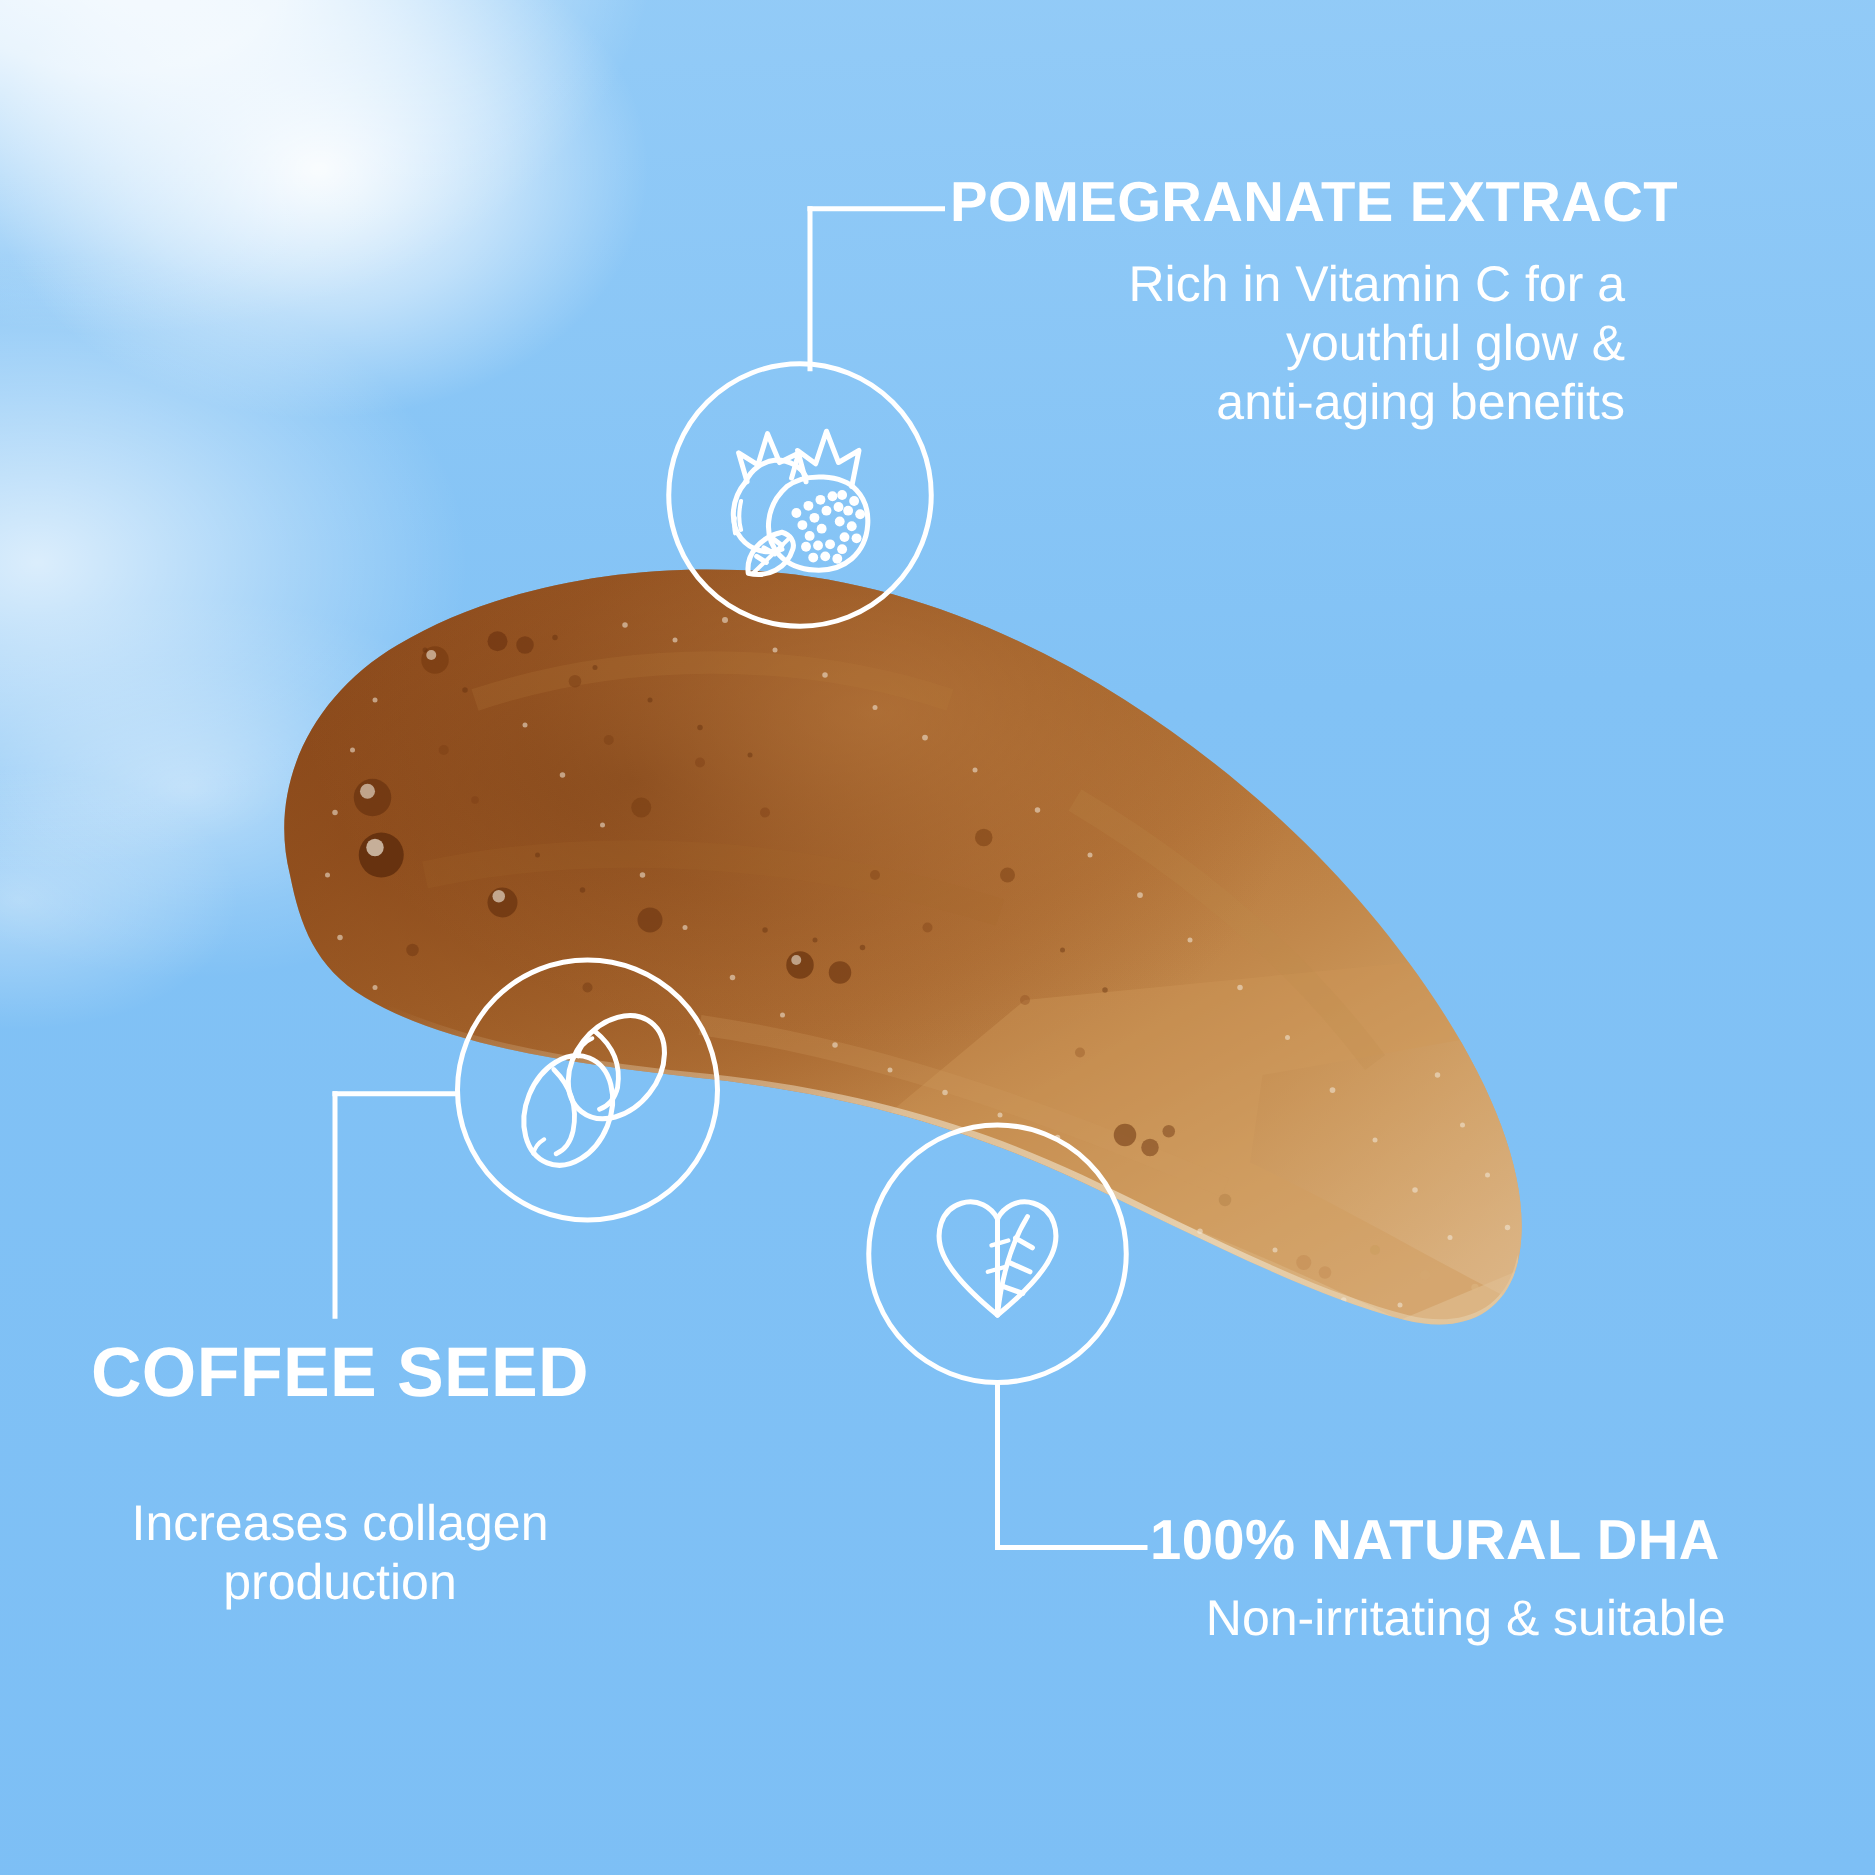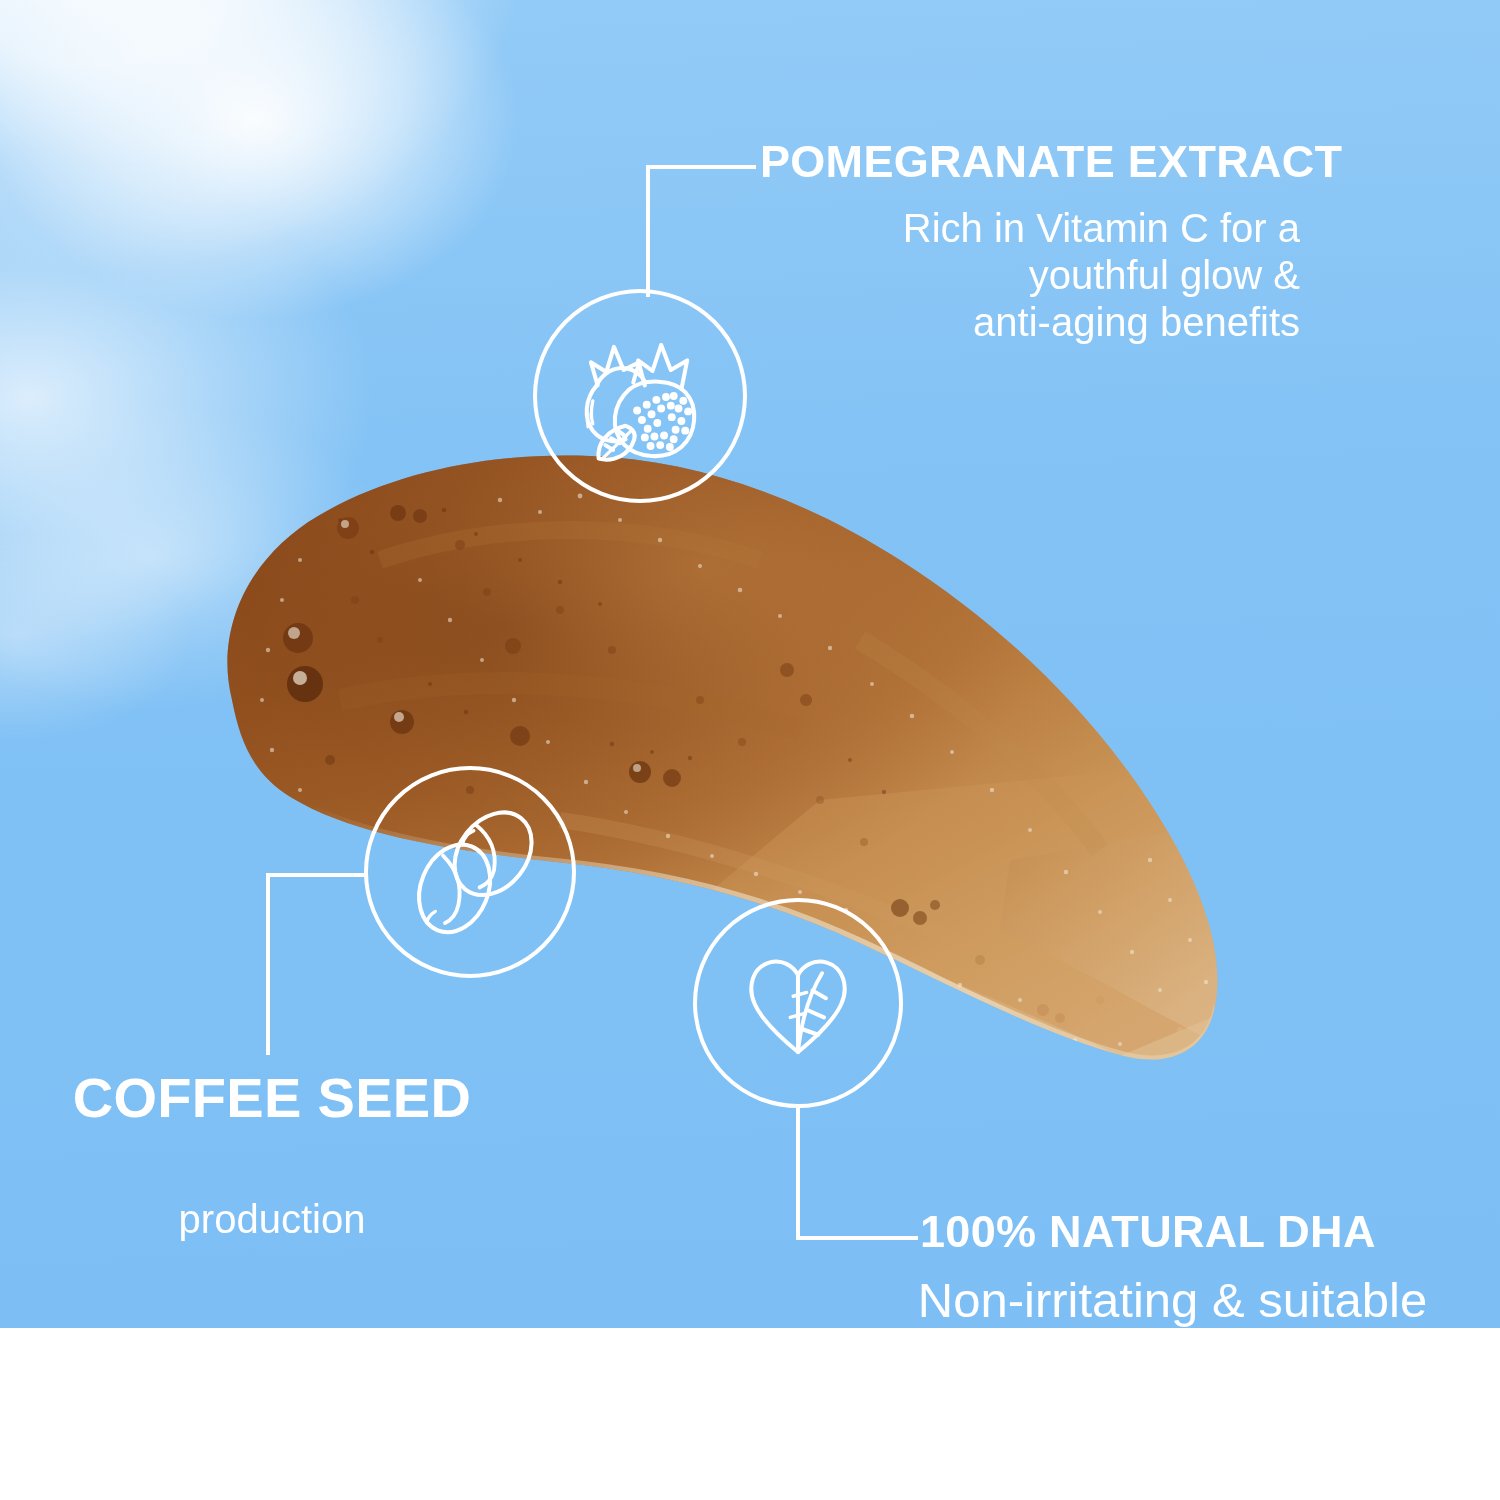--- a/index.html
+++ b/index.html
@@ -3,21 +3,21 @@
 <meta charset="utf-8">
 <style>
   html, body {
     margin: 0;
     padding: 0;
     background: #ffffff;
   }
   #stage {
     position: relative;
     width: 1500px;
-    height: 1328px;
+    height: 1500px;
     overflow: hidden;
     font-family: "Liberation Sans", sans-serif;
     background: #82c2f5;
   }
 
   
   .sky {
     position: absolute;
     inset: 0;
     background:
@@ -71,21 +71,21 @@
   
   #pom-head  { left: 760px;  top: 138px;  font-size: 45px; text-align: left; }
   #pom-sub   { left: 760px;  top: 205px;  width: 540px; font-size: 40px; text-align: right; }
 
   
   #cof-head  { left: 62px;   top: 1068px; width: 420px; font-size: 56px; text-align: center; }
   #cof-sub   { left: 52px;   top: 1196px; width: 440px; font-size: 40px; text-align: center; }
 
   
   #dha-head  { left: 920px;  top: 1208px; width: 520px; font-size: 45px; text-align: left; }
-  #dha-sub   { left: 900px;  top: 1272px; width: 545px; font-size: 49px; text-align: center; }
+  #dha-sub   { left: 900px;  top: 1272px; width: 545px; font-size: 40px; text-align: center; }
 </style>
 </head>
 <body>
 
 <div id="stage">
 
   <div class="sky"></div>
 
   <div class="smear-wrap">
     <svg width="1500" height="1500" viewBox="0 0 1500 1500" aria-hidden="true">
@@ -367,20 +367,21 @@
         <path d="M78,89 C92,103 98,120 94,140 C92,149 87,156 80,159" stroke-width="4.0"></path>
         <path d="M70,147 C65,150 62,154 61,159" stroke-width="3.4"></path>
       </g>
     </svg>
   </div>
 
   <div id="cof-head" class="headline">
     <div>COFFEE SEED</div>
   </div>
   <div id="cof-sub" class="subtext">
+    <div>Increases collagen</div>
     <div>production</div>
   </div>
 
   <div class="connector conn-v" style="left:796px; top:1106px; height:134px;"></div>
   <div class="connector conn-h" style="left:796px; top:1236px; width:122px;"></div>
 
   <div class="callout-circle" style="left:693px; top:898px; width:210px; height:210px;">
     <svg viewBox="0 0 210 210">
       <g fill="none" stroke="#ffffff" stroke-width="4.2" stroke-linecap="round" stroke-linejoin="round">
 

